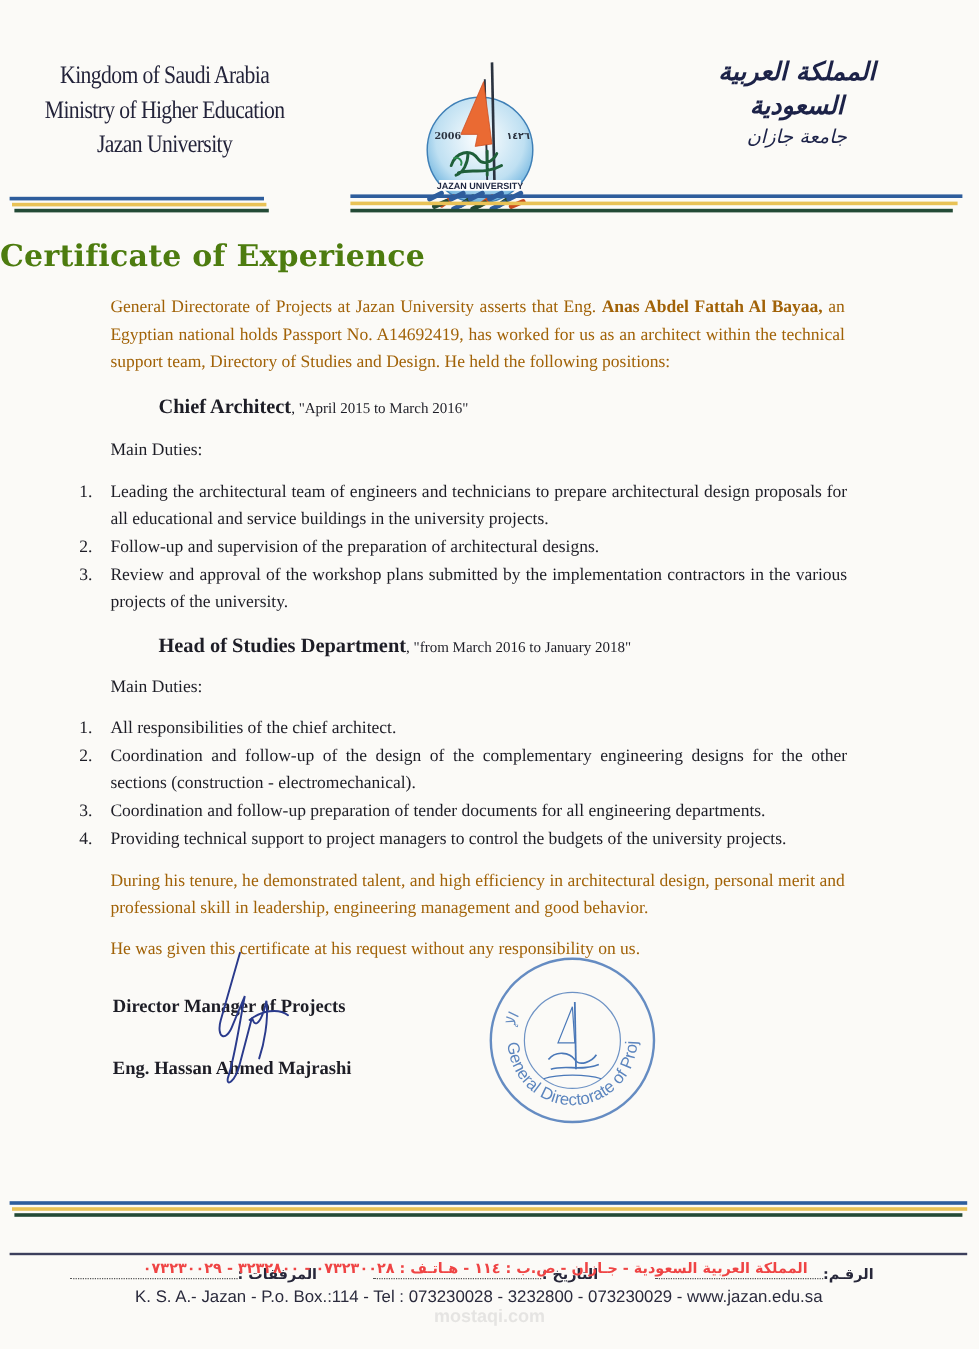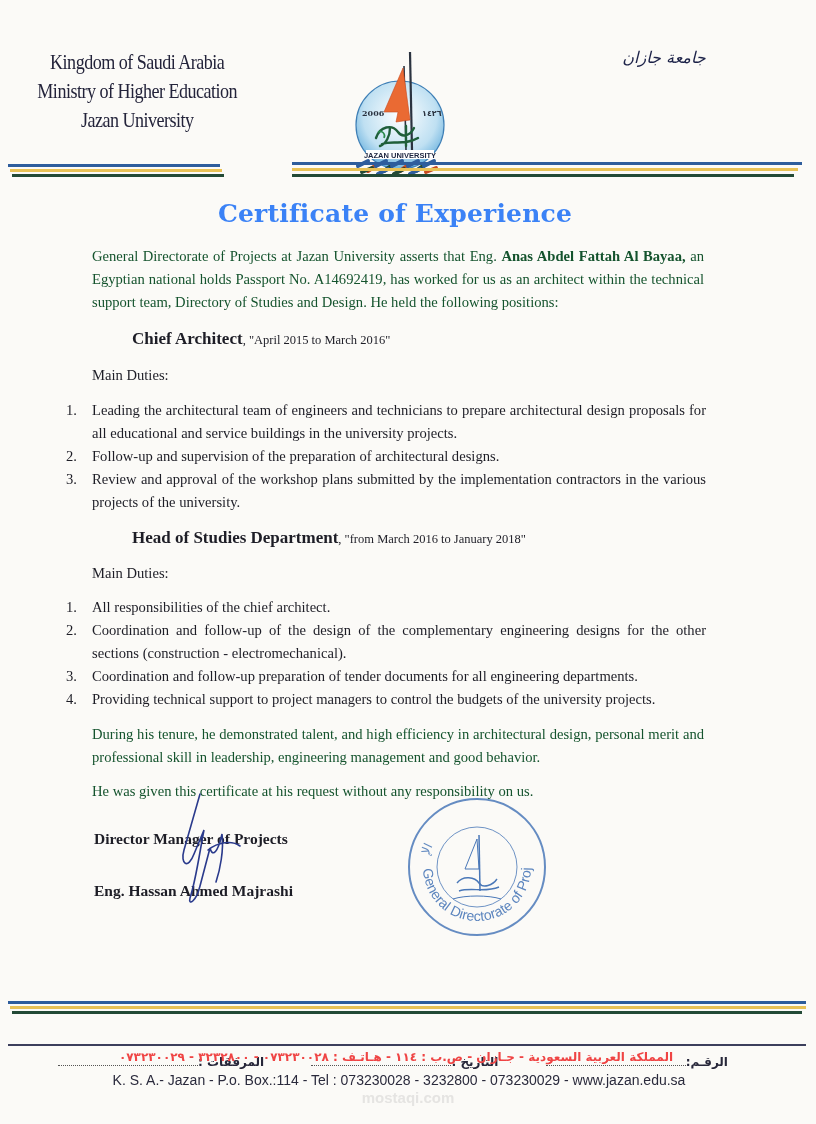--- a/index.html
+++ b/index.html
@@ -31,25 +31,25 @@
   
   .logo { left: 340px; top: 40px; width: 120px; height: 140px; }
 
   
   .stripe { position: absolute; height: 3px; }
   .blue { background: #2e5d9c; }
   .yellow { background: #e9c256; }
   .green { background: #234a36; }
 
   .title {
-    left: 0; width: 790px; top: 199px; text-align: center;
-    font-size: 25px; font-weight: bold; color: #3b82f6;
+    left: 0; width: 790px; top: 199px; 
+    font-size: 25px; font-weight: bold; color: #4d7c0f;
     font-family: "DejaVu Serif", serif; letter-spacing: 0.2px;
   }
-  .para { left: 92px; width: 612px; font-size: 14.6px; line-height: 23px; text-align: justify; color: #14532d; }
+  .para { left: 92px; width: 612px; font-size: 14.6px; line-height: 23px; text-align: justify; color: #a16207; }
   .para b { font-weight: bold; }
   .pos-title { left: 92px; font-size: 17px; }
   .pos-title .name { font-weight: bold; margin-left: 40px; }
   .pos-title .range { font-size: 12.5px; }
   .duties-label { left: 92px; font-size: 14.6px; }
   .olist { left: 66px; width: 640px; font-size: 14.6px; line-height: 23px; }
   .olist .li { display: flex; }
   .olist .num { width: 26px; flex: none; }
   .olist .txt { flex: 1; text-align: justify; }
 
@@ -123,20 +123,21 @@
       <line x1="22" y1="132" x2="32" y2="128" stroke="#234a36"></line>
       <line x1="38" y1="134" x2="48" y2="129" stroke="#2e5d9c"></line>
       <line x1="54" y1="134" x2="64" y2="129" stroke="#234a36"></line>
       <line x1="70" y1="134" x2="80" y2="129" stroke="#2e5d9c"></line>
       <line x1="86" y1="132" x2="96" y2="128" stroke="#c84a1f"></line>
     </g>
   </svg>
 </div>
 
 <div class="abs hdr-ar">
+  <div class="l1">المملكة العربية السعودية</div>
   <div class="l3">جامعة جازان</div>
 </div>
 
 <div>
   <div class="stripe blue" style="left:8px; top:164px; width:212px;"></div>
   <div class="stripe yellow" style="left:10px; top:169px; width:212px;"></div>
   <div class="stripe green" style="left:12px; top:174px; width:212px;"></div>
 </div>
 <div>
   <div class="stripe blue" style="left:292px; top:162px; width:510px;"></div>

